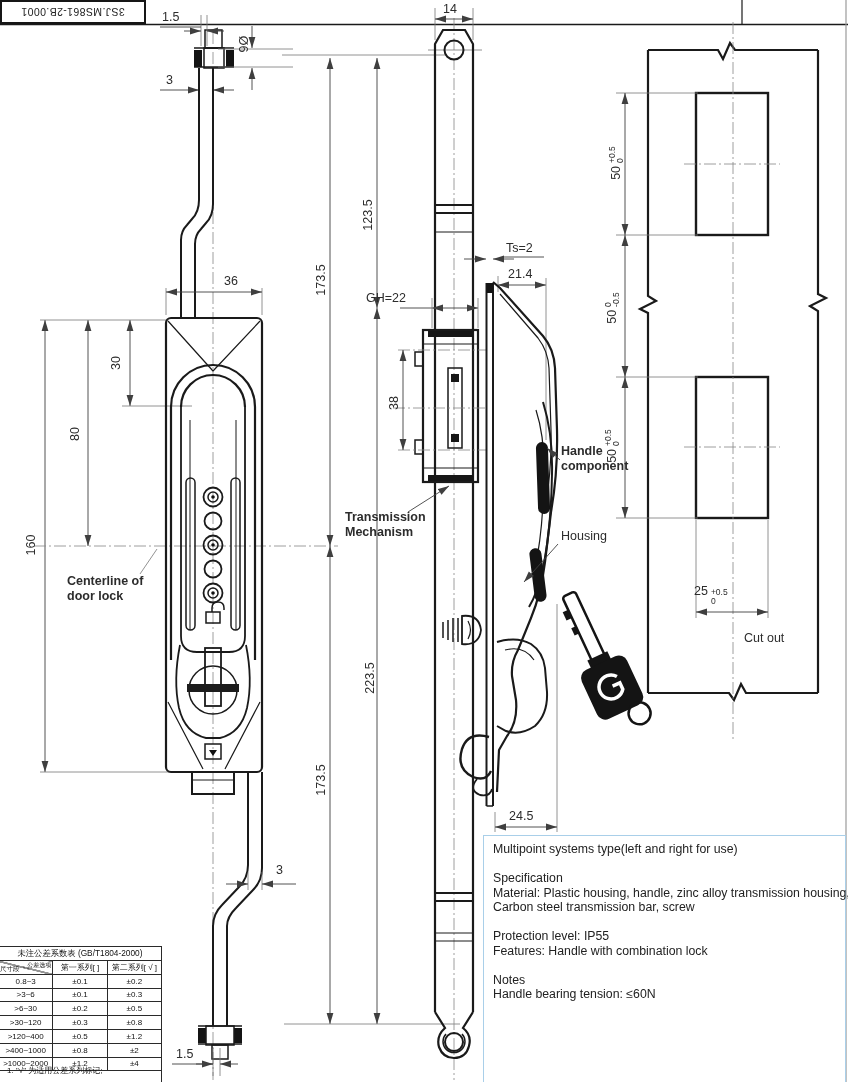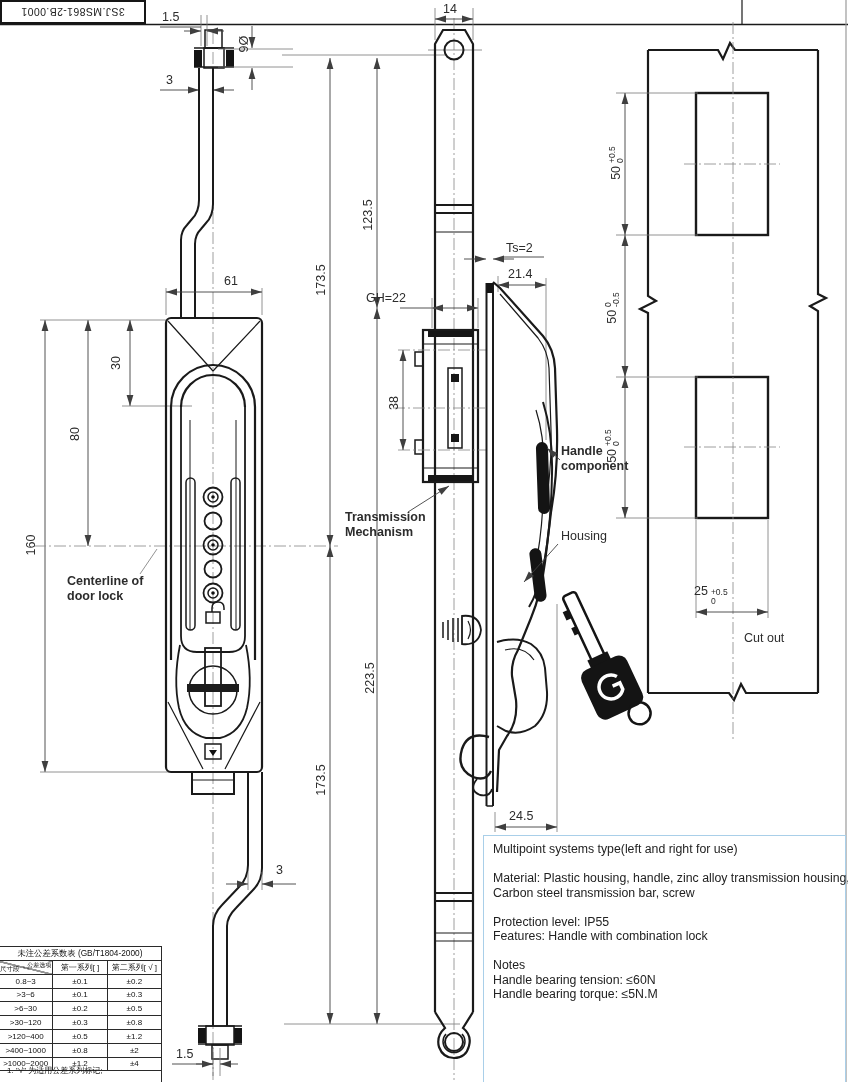--- a/index.html
+++ b/index.html
@@ -260,21 +260,21 @@
 
 <div id="titlebox">
   <span>3SJ.MS861-2B.0001</span>
 </div>
 
 <div class="lbl" style="left:162px;top:11px">1.5</div>
 <div class="lbl" style="left:193px;top:36px">
       <div class="lbl v vcw" style="position:static">Ø6</div>
     </div>
 <div class="lbl" style="left:166px;top:74px">3</div>
-<div class="lbl" style="left:224px;top:275px">61</div>
+<div class="lbl" style="left:224px;top:275px">36</div>
 <div class="lbl v" style="left:66px;top:355px">30</div>
 <div class="lbl v" style="left:25px;top:426px">80</div>
 <div class="lbl v" style="left:-19px;top:537px">160</div>
 <div class="lbl v" style="left:271px;top:272px">173.5</div>
 <div class="lbl v" style="left:318px;top:207px">123.5</div>
 <div class="lbl" style="left:443px;top:3px">14</div>
 <div class="lbl" style="left:506px;top:242px">Ts=2</div>
 <div class="lbl" style="left:508px;top:268px">21.4</div>
 <div class="lbl" style="left:366px;top:292px">GH=22</div>
 <div class="lbl v" style="left:344px;top:395px">38</div>
@@ -323,29 +323,29 @@
 <div class="lbl two" style="left:561px;top:444px">
   <div>Handle</div>
       <div>component</div>
 </div>
 <div class="lbl" style="left:561px;top:530px">Housing</div>
 <div class="lbl" style="left:744px;top:632px">Cut out</div>
 
 <div id="specbox">
   <div class="spec-line">Multipoint systems type(left and right for use)</div>
   <div class="spec-line"></div>
+  <div class="spec-line">Specification</div>
   <div class="spec-line">Material: Plastic housing, handle, zinc alloy transmission housing,</div>
   <div class="spec-line">Carbon steel transmission bar, screw</div>
   <div class="spec-line"></div>
   <div class="spec-line">Protection level: IP55</div>
   <div class="spec-line">Features: Handle with combination lock</div>
   <div class="spec-line"></div>
   <div class="spec-line">Notes</div>
   <div class="spec-line">Handle bearing tension: ≤60N</div>
-  <div class="spec-line">Handle bearing torque: ≤5N.M</div>
 </div>
 
 <div id="toltable">
   <table>
     <tbody>
           <tr>
             <td class="title" colspan="3">未注公差系数表 (GB/T1804-2000)</td>
           </tr>
     <tr>
       <td class="cornercell" style="width:58px">

